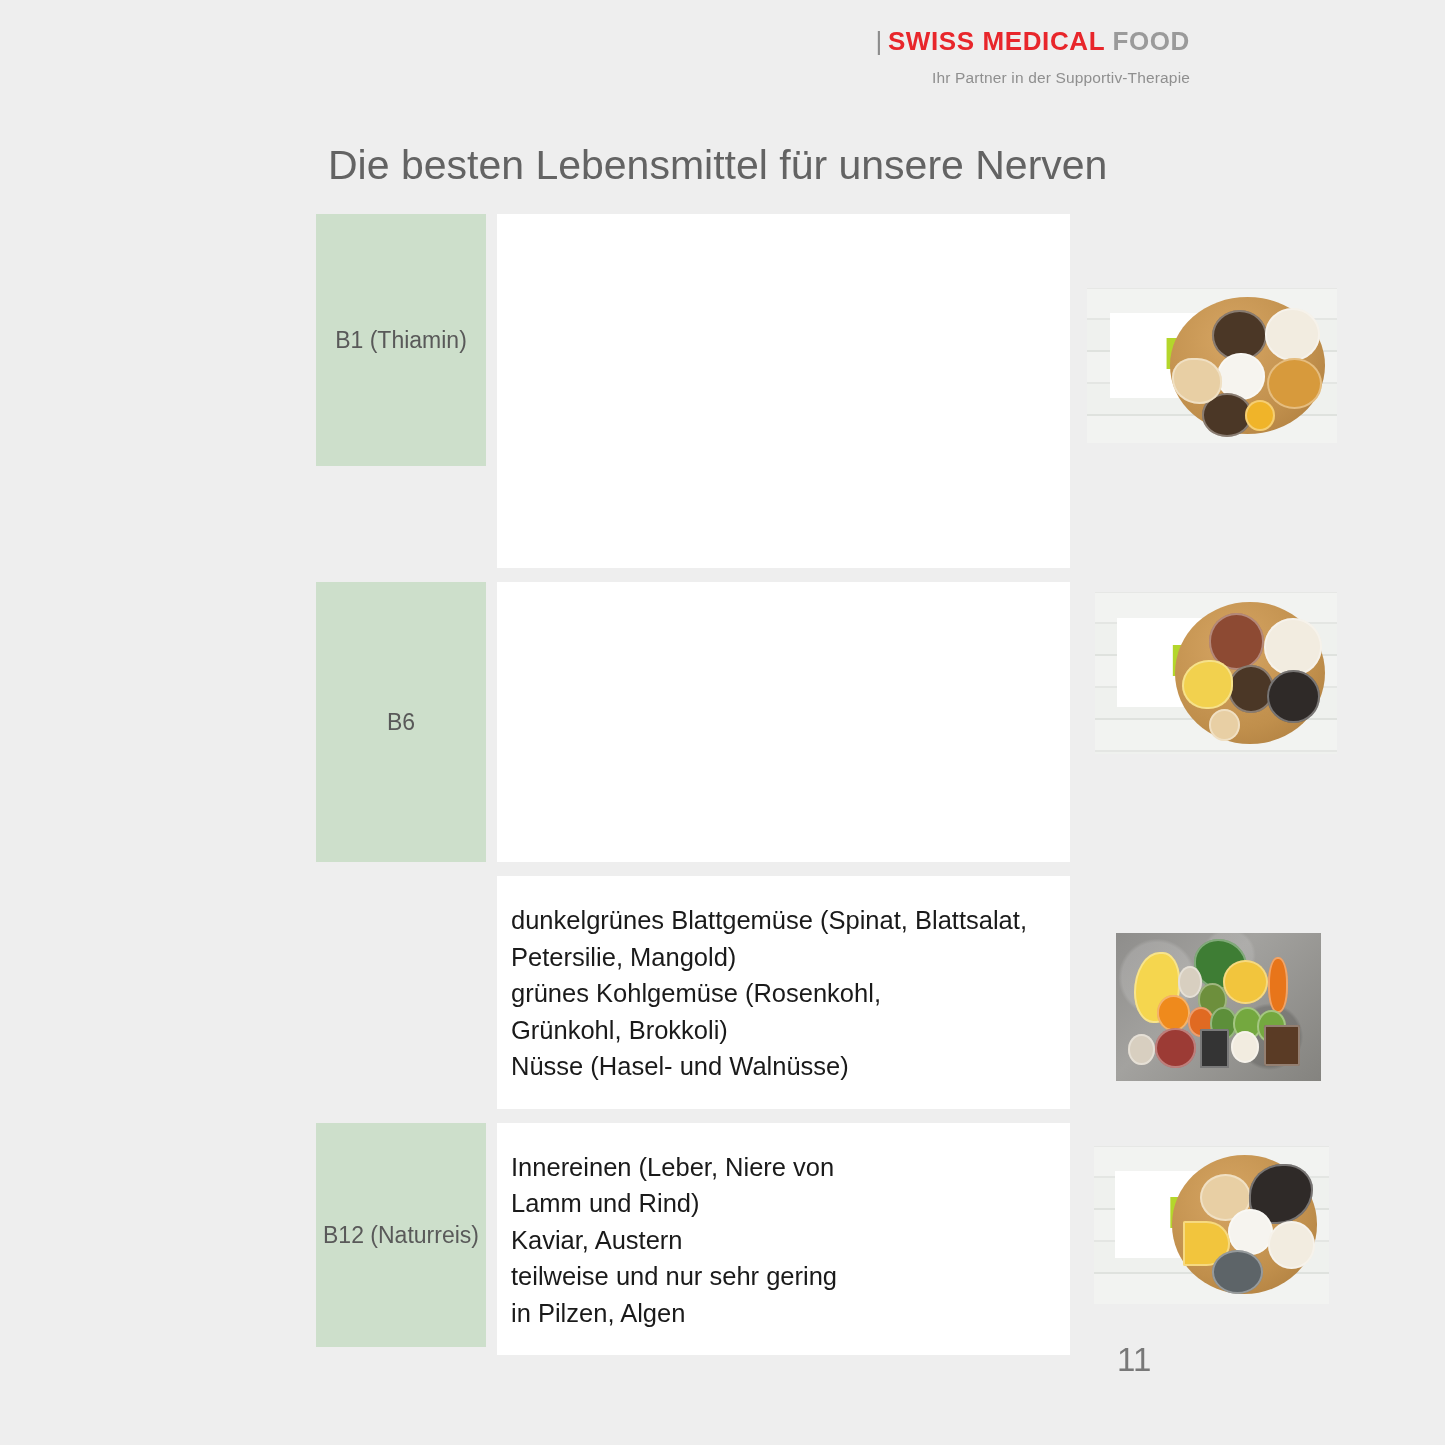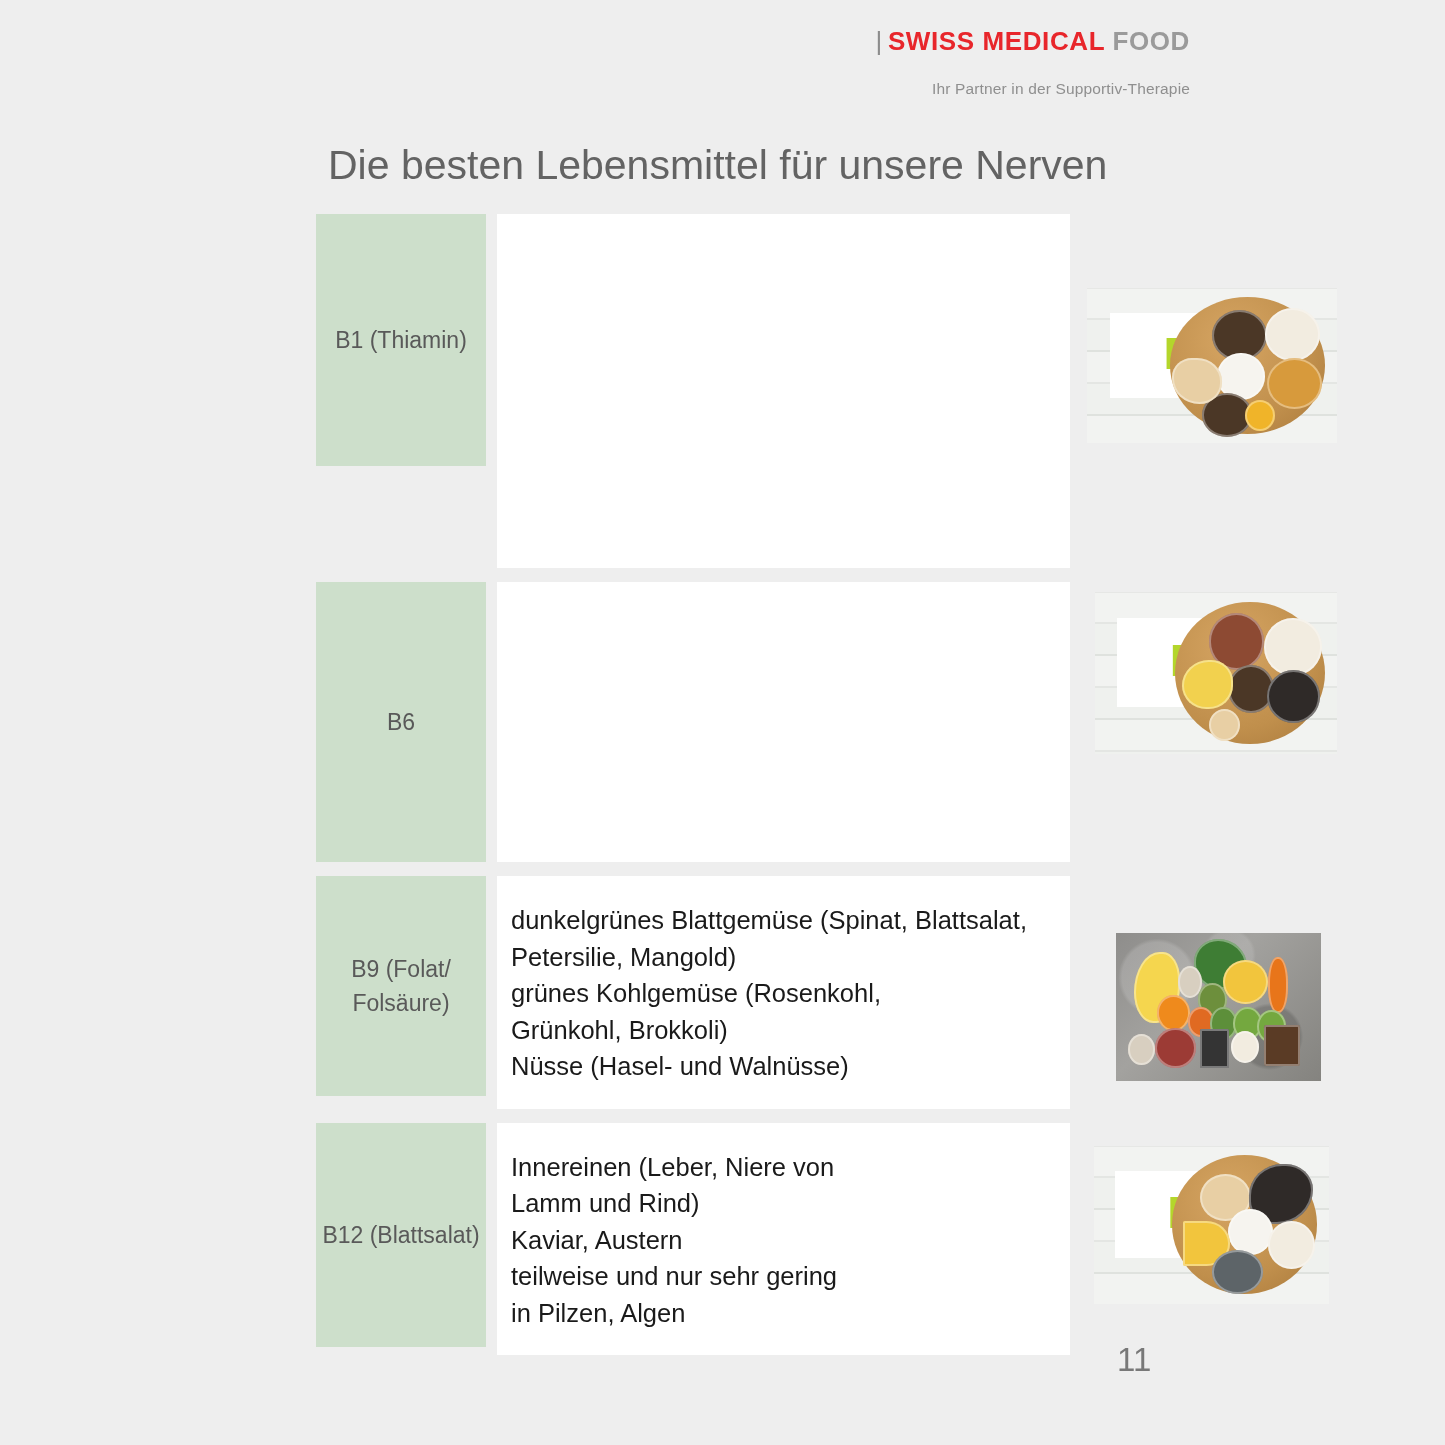--- a/index.html
+++ b/index.html
@@ -31,21 +31,21 @@
   }
   .brand-bar {
     display: inline-block;
     color: #8c8c8c;
     font-weight: 400;
     margin-right: 5px;
   }
   .brand-red { color: #e8262b; }
   .brand-grey { color: #9a9a9a; }
   .brand-tag {
-    margin-top: 27px;
+    margin-top: 16px;
     font-size: 15.5px;
     color: #8f8f8f;
     letter-spacing: 0.15px;
     white-space: nowrap;
   }
 
   
   .page-title {
     position: absolute;
     left: 316px;
@@ -266,23 +266,20 @@
           <div class="bowl b-dark" style="left:55%;top:45%;width:19%;height:30%;"></div>
           <div class="bowl b-liver" style="left:71%;top:48%;width:22%;height:33%;"></div>
           <div class="bowl b-lemon" style="left:36%;top:42%;width:21%;height:30%;border-radius:55% 45% 50% 50%;"></div>
           <div class="bowl b-bread" style="left:47%;top:72%;width:13%;height:20%;"></div>
         </div>
       </div>
     </div>
   </div>
 
   <div class="row row-3">
-    <div class="cell-label">B9
-(Folat/
-Folsäure)</div>
     <div class="cell-body">
       <div class="body-text">dunkelgrünes Blattgemüse (Spinat, Blattsalat,
 Petersilie, Mangold)
 grünes Kohlgemüse (Rosenkohl,
 Grünkohl, Brokkoli)
 Nüsse (Hasel- und Walnüsse)</div>
       <div class="photo photo-3">
         <div class="concrete">
           <div class="bowl b-banana" style="left:9%;top:13%;width:22%;height:48%;border-radius:60% 40% 55% 45%;"></div>
           <div class="bowl b-green" style="left:38%;top:4%;width:26%;height:34%;border-radius:50% 60% 40% 55%;"></div>
@@ -300,21 +297,21 @@
           <div class="bowl b-chalk" style="left:41%;top:65%;width:14%;height:26%;border-radius:4%;"></div>
           <div class="bowl b-rice" style="left:56%;top:66%;width:14%;height:22%;"></div>
           <div class="bowl b-bread2" style="left:72%;top:62%;width:18%;height:28%;border-radius:6%;"></div>
         </div>
       </div>
     </div>
   </div>
 
   <div class="row row-4">
     <div class="cell-label">B12
-(Blattsalat)</div>
+(Naturreis)</div>
     <div class="cell-body">
       <div class="body-text">Innereinen (Leber, Niere von
 Lamm und Rind)
 Kaviar, Austern
 teilweise und nur sehr gering
 in Pilzen, Algen</div>
       <div class="photo photo-4">
         <div class="wood">
           <div class="vit-tag">
               <span>B<sub>1</sub></span>

